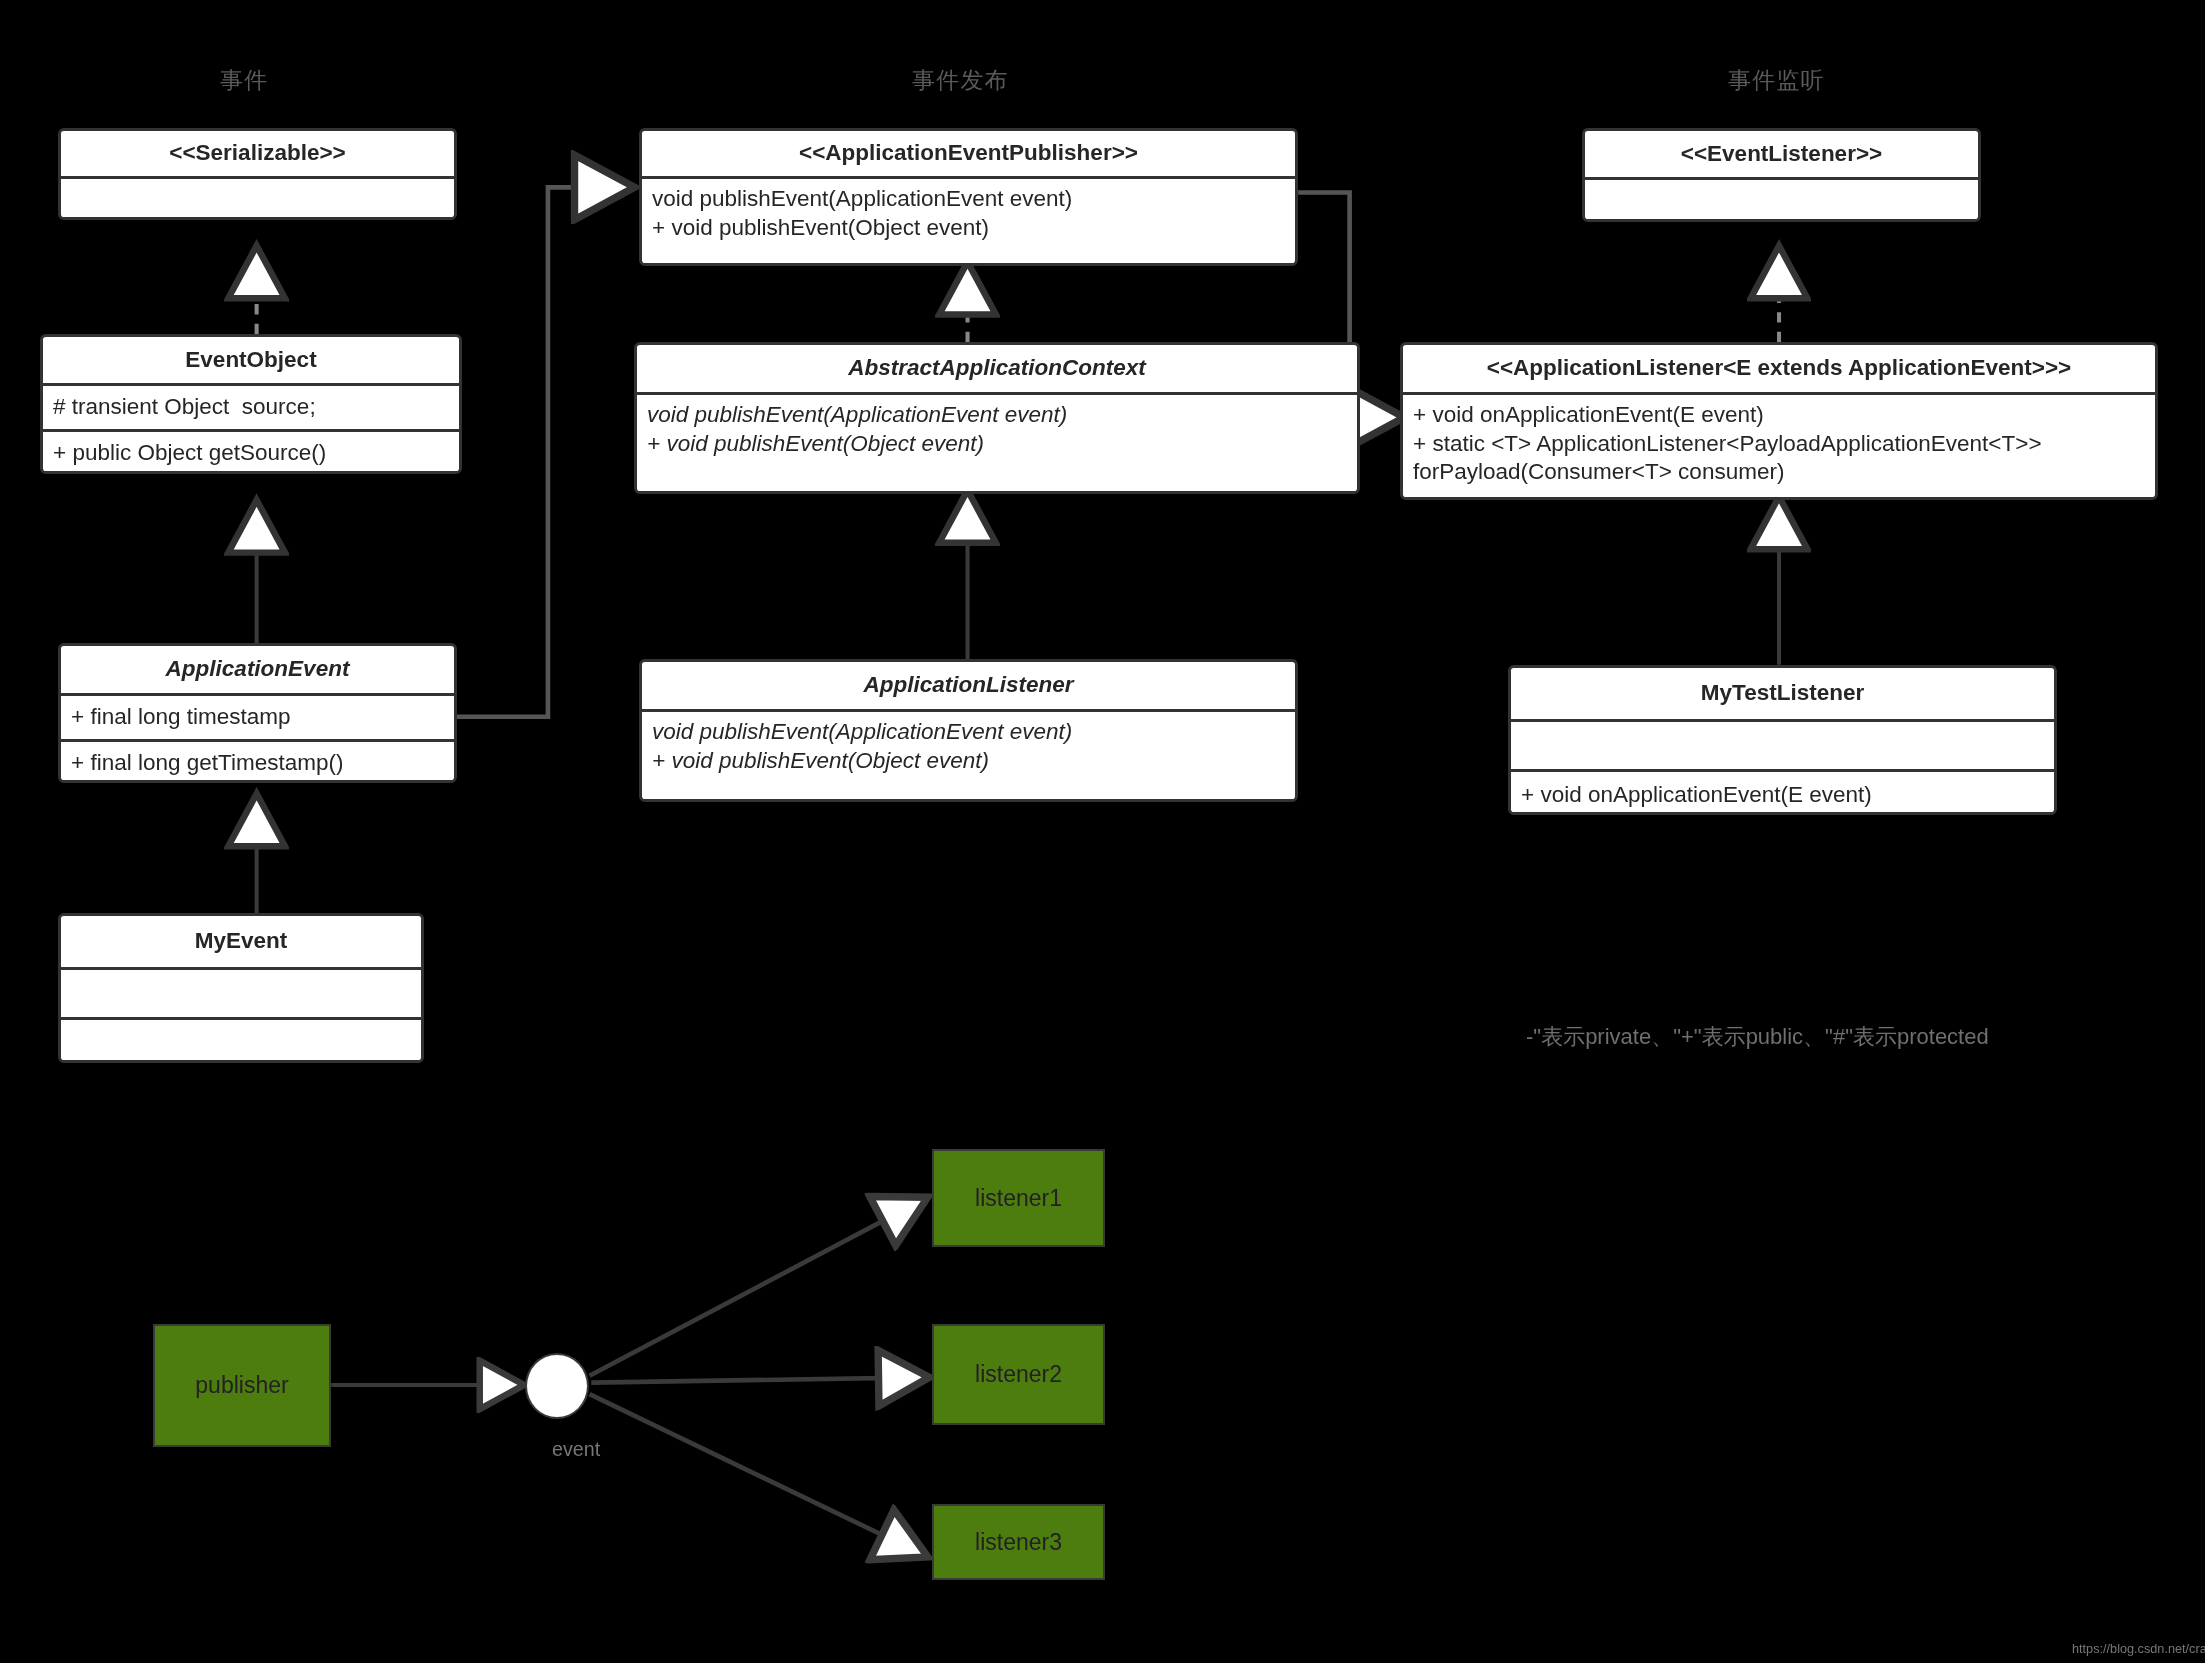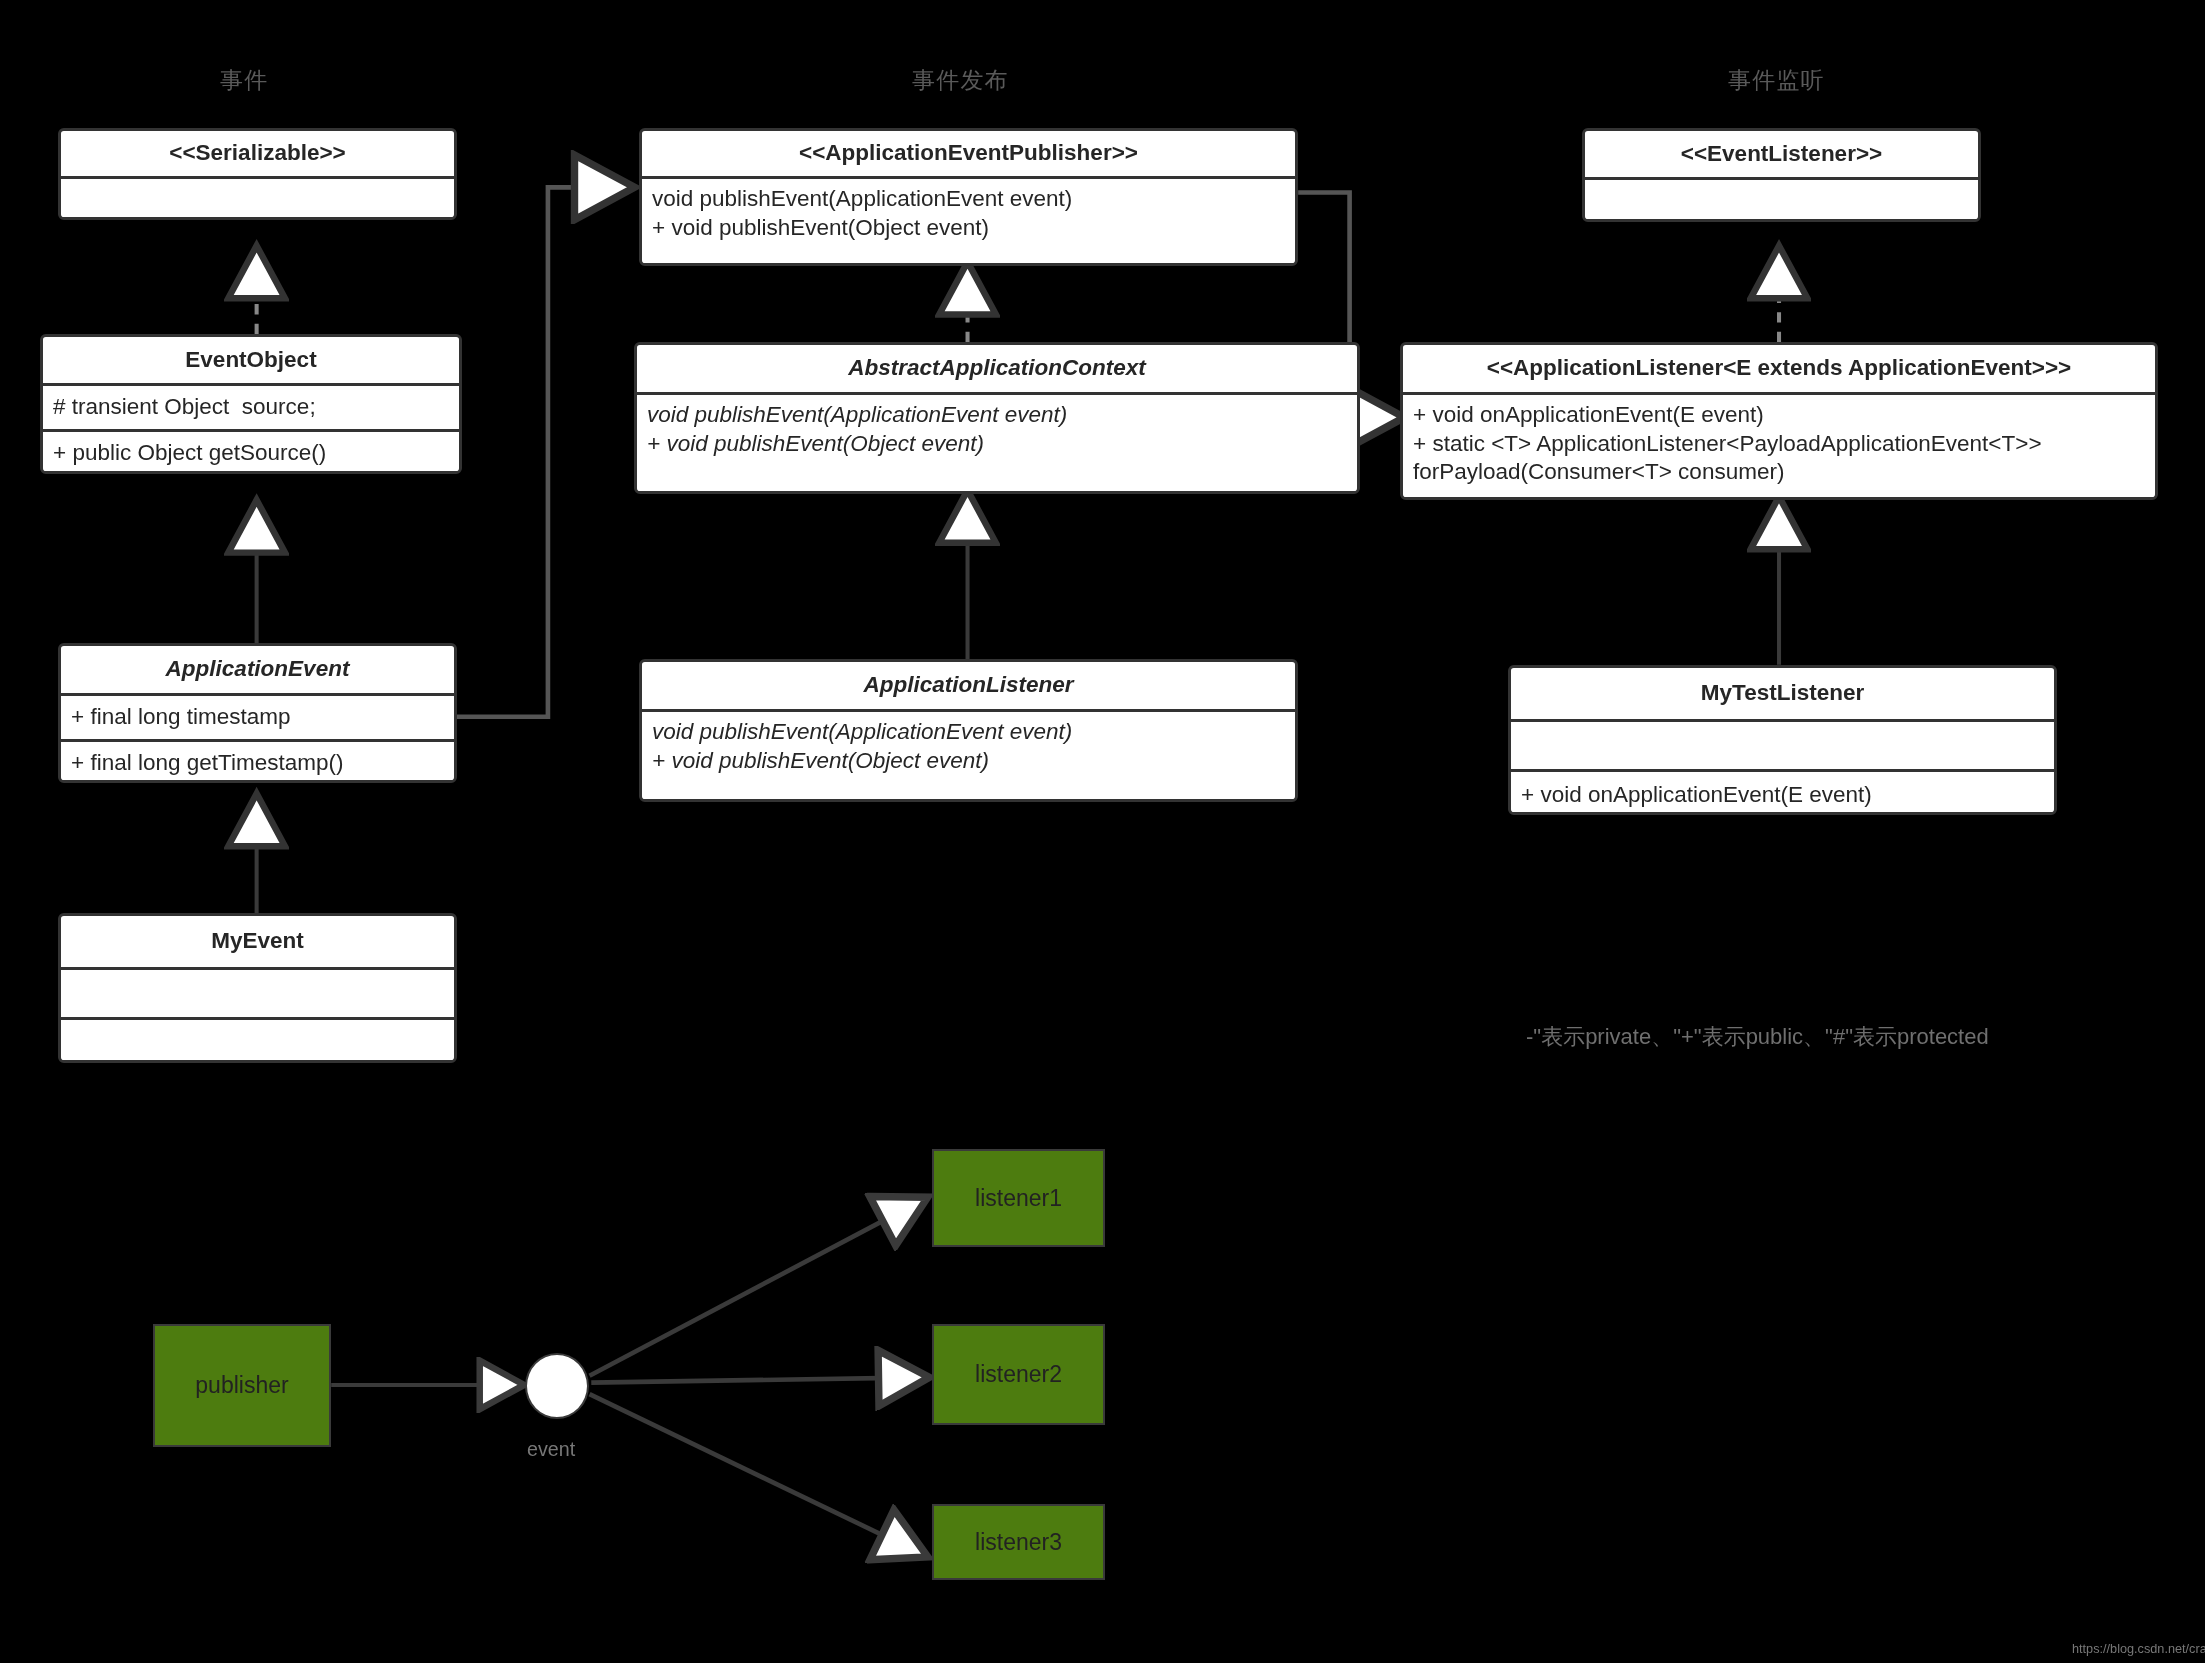--- a/index.html
+++ b/index.html
@@ -194,21 +194,21 @@
     <div class="row sep" style="height:46px;"># transient Object  source;</div>
     <div class="row sep" style="height:45px;">+ public Object getSource()</div>
   </div>
 
   <div class="uml" style="left:58px;top:643px;width:399px;height:140px;">
     <div class="row title italic" style="height:47px;">ApplicationEvent</div>
     <div class="row sep italic" style="height:46px;">+ final long timestamp</div>
     <div class="row sep italic" style="height:45px;">+ final long getTimestamp()</div>
   </div>
 
-  <div class="uml" style="left:58px;top:913px;width:399px;height:150px;">
+  <div class="uml" style="left:58px;top:913px;width:366px;height:150px;">
     <div class="row title" style="height:51px;">MyEvent</div>
     <div class="row sep empty" style="height:50px;"></div>
     <div class="row sep empty" style="height:49px;"></div>
   </div>
 
   <div class="uml" style="left:639px;top:128px;width:659px;height:138px;">
     <div class="row title" style="height:45px;">&lt;&lt;ApplicationEventPublisher&gt;&gt;</div>
     <div class="row sep body" style="height:91px;">void publishEvent(ApplicationEvent event)
 + void publishEvent(Object event)</div>
   </div>
@@ -243,21 +243,21 @@
     <div class="row sep" style="height:49px;">+ void onApplicationEvent(E event)</div>
   </div>
 
   <div class="legend" style="left:1526px;top:1022px;">-"表示private、"+"表示public、"#"表示protected</div>
 
   <div class="flowbox" style="left:153px;top:1324px;width:178px;height:123px;">
     <span>publisher</span>
   </div>
 
   <div class="eventnode" style="left:525px;top:1353px;width:64px;height:66px;"></div>
-  <div class="eventlabel" style="left:527px;top:1438px;">event</div>
+  <div class="eventlabel" style="left:552px;top:1438px;">event</div>
 
   <div class="flowbox" style="left:932px;top:1149px;width:173px;height:98px;">
     <span>listener1</span>
   </div>
 
   <div class="flowbox" style="left:932px;top:1324px;width:173px;height:101px;">
     <span>listener2</span>
   </div>
 
   <div class="flowbox" style="left:932px;top:1504px;width:173px;height:76px;">

